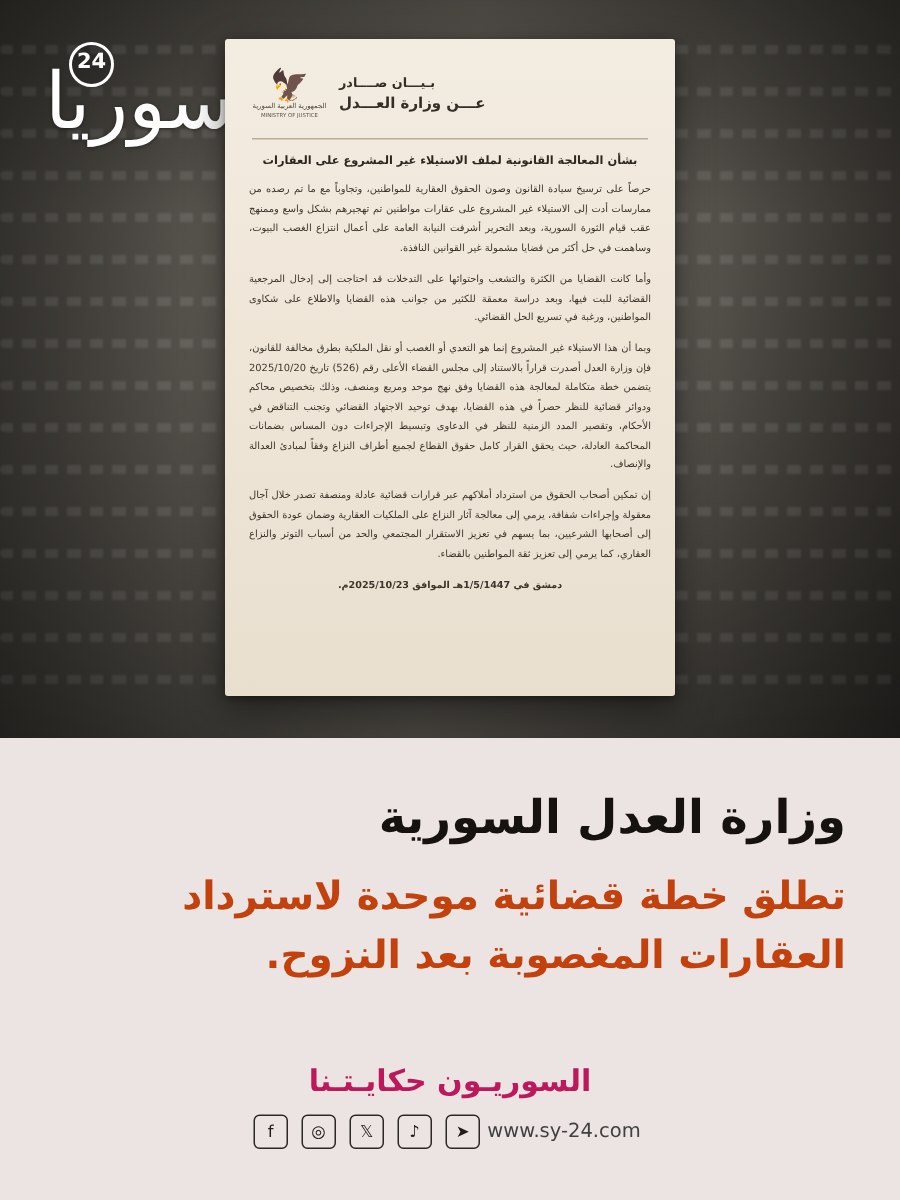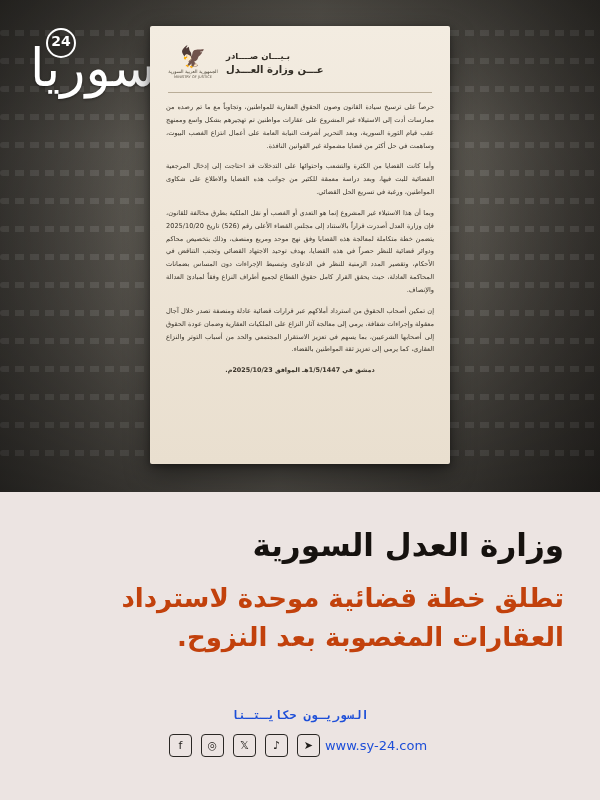--- a/index.html
+++ b/index.html
@@ -200,25 +200,24 @@
   
   .footer {
     position: absolute;
     left: 0; bottom: 0;
     width: 600px;
     height: 92px;
     text-align: center;
     direction: rtl;
   }
   .footer .slogan {
-    font-size: 12px;
-    font-weight: bold;
-    color: #1d4ed8;
+    font-size: 20px;
+    font-weight: bold;
+    color: #be185d;
     letter-spacing: 1px;
-    font-family: Liberation Mono, monospace;
   }
   .footer .social {
     margin-top: 11px;
     display: flex;
     justify-content: center;
     align-items: center;
     gap: 0;
   }
   .footer .icon-box {
     width: 21px; height: 21px;
@@ -230,21 +229,21 @@
     justify-content: center;
     font-size: 11px;
     color: #201d1a;
     background: transparent;
     line-height: 1;
   }
   .footer .site {
     display: inline-block;
     margin-right: 8px;
     font-size: 13px;
-    color: #1d4ed8;
+    color: #404040;
     direction: ltr;
     vertical-align: middle;
   }
   .footer .social-wrap {
     display: flex;
     justify-content: center;
     align-items: center;
     direction: ltr;
     gap: 5px;
   }
@@ -287,20 +286,21 @@
           <span class="em-l1">الجمهورية العربية السورية</span>
           <span class="em-l2">MINISTRY OF JUSTICE</span>
         </div>
         <div class="doc-headtext">
           <div class="t1">بـيـــان صــــادر</div>
           <div class="t2">عـــن وزارة العـــدل</div>
         </div>
         <div style="width:54px"></div>
       </div>
       <div class="doc-rule"></div>
+      <div class="doc-subject">بشأن المعالجة القانونية لملف الاستيلاء غير المشروع على العقارات</div>
 
       <p class="doc-p">حرصاً على ترسيخ سيادة القانون وصون الحقوق العقارية للمواطنين، وتجاوباً مع ما تم رصده من ممارسات أدت إلى الاستيلاء غير المشروع على عقارات مواطنين تم تهجيرهم بشكل واسع وممنهج عقب قيام الثورة السورية، وبعد التحرير أشرفت النيابة العامة على أعمال انتزاع الغصب البيوت، وساهمت في حل أكثر من قضايا مشمولة غير القوانين النافذة.</p>
       <p class="doc-p">وأما كانت القضايا من الكثرة والتشعب واحتوائها على التدخلات قد احتاجت إلى إدخال المرجعية القضائية للبت فيها، وبعد دراسة معمقة للكثير من جوانب هذه القضايا والاطلاع على شكاوى المواطنين، ورغبة في تسريع الحل القضائي.</p>
       <p class="doc-p">وبما أن هذا الاستيلاء غير المشروع إنما هو التعدي أو الغصب أو نقل الملكية بطرق مخالفة للقانون، فإن وزارة العدل أصدرت قراراً بالاستناد إلى مجلس القضاء الأعلى رقم (526) تاريخ 2025/10/20 يتضمن خطة متكاملة لمعالجة هذه القضايا وفق نهج موحد ومريع ومنصف، وذلك بتخصيص محاكم ودوائر قضائية للنظر حصراً في هذه القضايا، بهدف توحيد الاجتهاد القضائي وتجنب التناقض في الأحكام، وتقصير المدد الزمنية للنظر في الدعاوى وتبسيط الإجراءات دون المساس بضمانات المحاكمة العادلة، حيث يحقق القرار كامل حقوق القطاع لجميع أطراف النزاع وفقاً لمبادئ العدالة والإنصاف.</p>
       <p class="doc-p">إن تمكين أصحاب الحقوق من استرداد أملاكهم عبر قرارات قضائية عادلة ومنصفة تصدر خلال آجال معقولة وإجراءات شفافة، يرمي إلى معالجة آثار النزاع على الملكيات العقارية وضمان عودة الحقوق إلى أصحابها الشرعيين، بما يسهم في تعزيز الاستقرار المجتمعي والحد من أسباب التوتر والنزاع العقاري، كما يرمي إلى تعزيز ثقة المواطنين بالقضاء.</p>
 
       <div class="doc-foot">دمشق في 1/5/1447هـ الموافق 2025/10/23م.</div>
     </div>
   </div>
 

